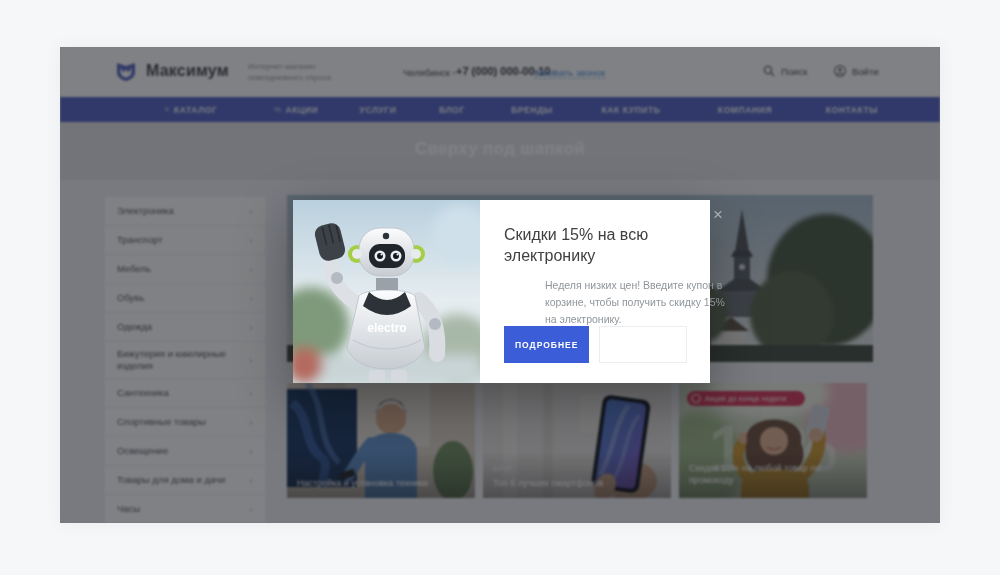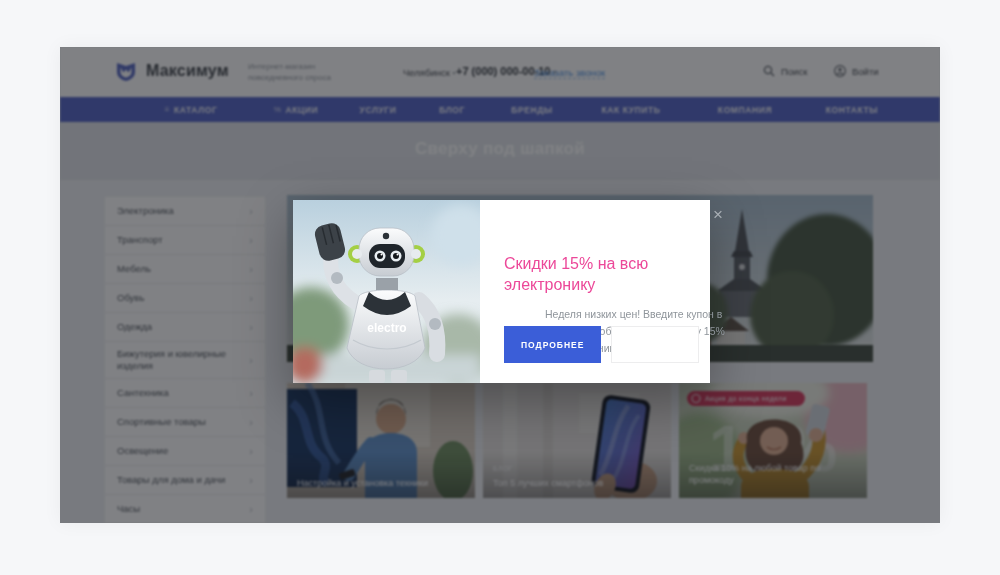--- a/index.html
+++ b/index.html
@@ -48,25 +48,25 @@
 
   
   .overlay { position:absolute; inset:0; background:rgba(24,26,31,0.55); z-index:5; }
 
   
   .modal { position:absolute; left:233px; top:153px; width:417px; height:183px; background:#ffffff; z-index:10;
            display:flex; box-shadow:0 18px 50px rgba(0,0,0,.35); }
   .modal-media { flex:0 0 187px; overflow:hidden; }
   .modal-body { flex:1; position:relative; padding:24px 0 0 24px; }
   .modal-close { position:absolute; right:14px; top:6px; font-size:17px; color:#a8aeb4; cursor:pointer; line-height:1; }
-  .modal-title { width:185px; font-size:16px; line-height:21px; color:#ec4899;margin-top:29px; }
+  .modal-title { width:185px; font-size:16px; line-height:21px; color:#404040; }
   .modal-text { margin-top:11px; width:192px; font-size:10.5px; line-height:17px; color:#8f959b;margin-left:41px; }
   .modal-actions { position:absolute; left:24px; top:126px; display:flex; gap:10px; }
   .btn-primary { border:none; background:#3b5ed8; color:#fff; font-family:"Liberation Sans",sans-serif;
-                 font-size:8.5px; font-weight:bold; letter-spacing:1px; padding:0 17px; height:37px; cursor:pointer; }
+                 font-size:8.5px; font-weight:bold; letter-spacing:1px; padding:0 11px; height:37px; cursor:pointer; }
   .btn-secondary { width:88px; height:37px; background:#fff; border:1px solid #ededee; cursor:pointer; }
 
   svg { display:block; }
 </style>
 </head>
 <body>
 
 <div class="site">
 
   <div class="bg">

